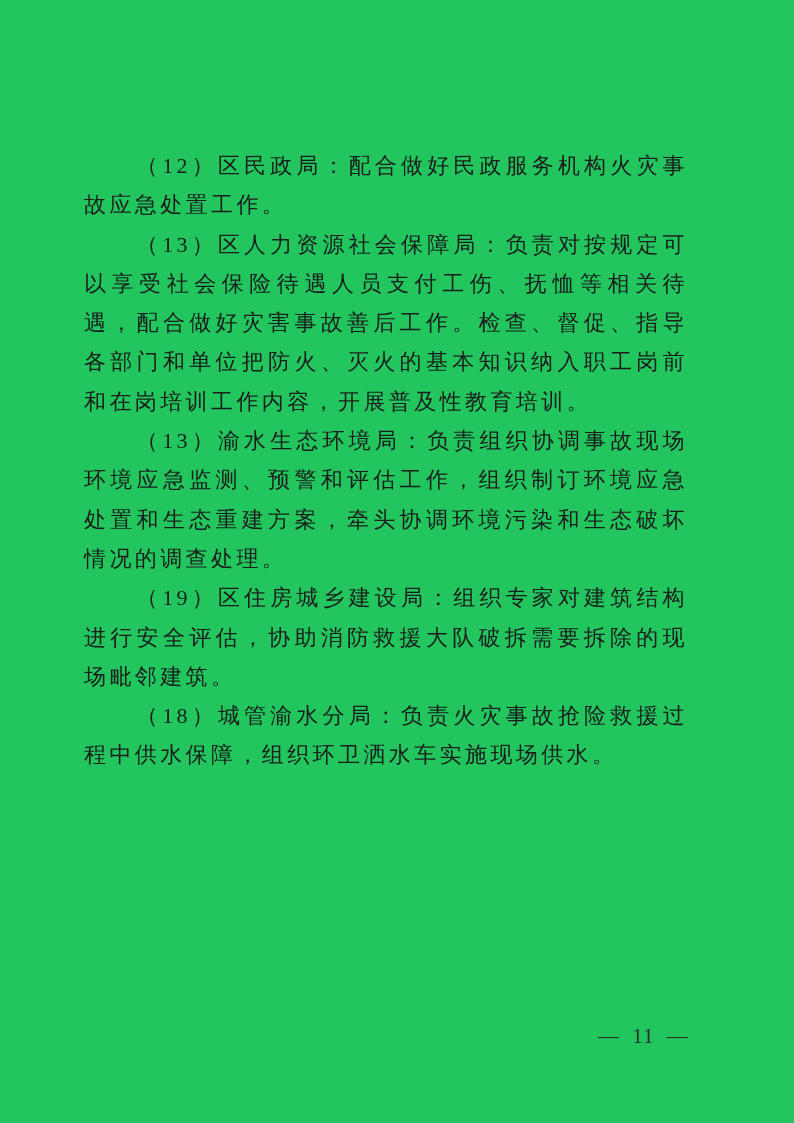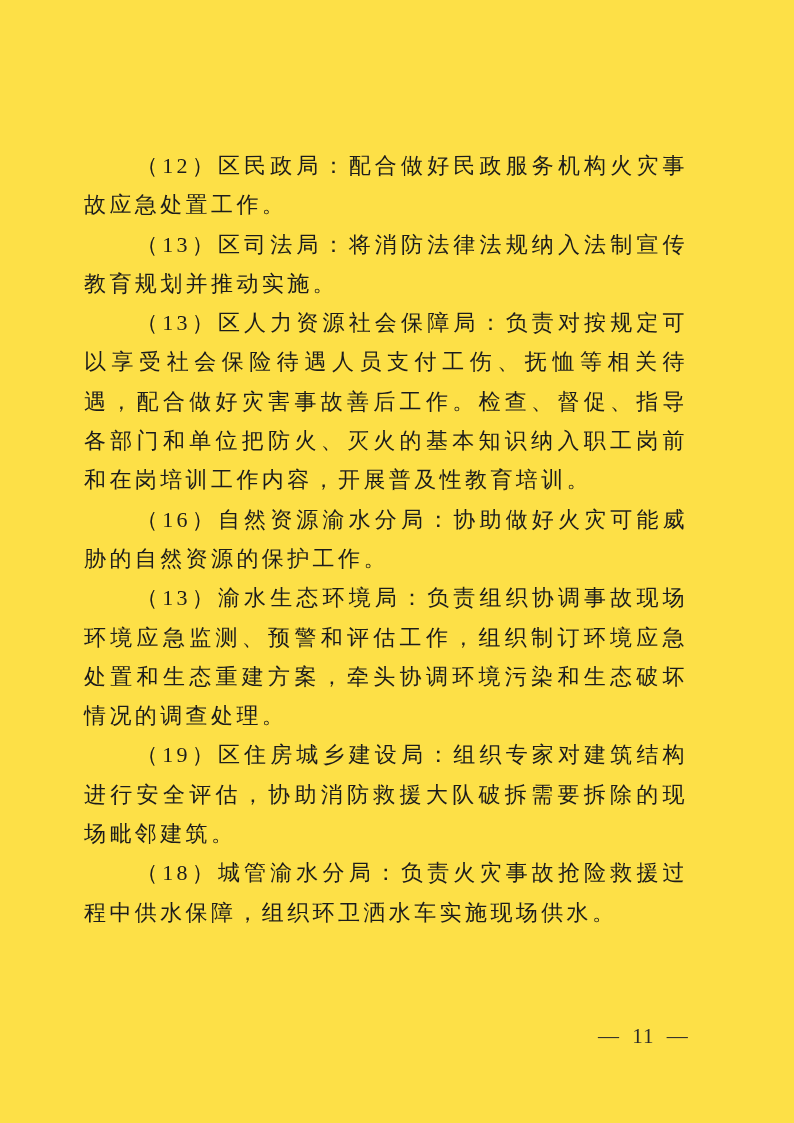--- a/index.html
+++ b/index.html
@@ -4,21 +4,21 @@
 <style>
   html, body {
     margin: 0;
     padding: 0;
     background: #ffffff;
   }
   .page {
     position: relative;
     width: 794px;
     height: 1123px;
-    background: #fde047;
+    background: #22c55e;
     overflow: hidden;
     font-family: "Liberation Serif", "DejaVu Serif", serif;
     color: #1c1c1c;
   }
   .content {
     position: absolute;
     left: 84px;
     top: 146px;
     width: 604px;
   }
@@ -49,23 +49,21 @@
     color: #2a2a2a;
     white-space: nowrap;
   }
 </style>
 </head>
 <body>
 
 <div class="page">
   <main class="content">
     <p>（12）区民政局：配合做好民政服务机构火灾事故应急处置工作。</p>
-    <p>（13）区司法局：将消防法律法规纳入法制宣传教育规划并推动实施。</p>
     <p>（13）区人力资源社会保障局：负责对按规定可以享受社会保险待遇人员支付工伤、抚恤等相关待遇，配合做好灾害事故善后工作。检查、督促、指导各部门和单位把防火、灭火的基本知识纳入职工岗前和在岗培训工作内容，开展普及性教育培训。</p>
-    <p>（16）自然资源渝水分局：协助做好火灾可能威胁的自然资源的保护工作。</p>
     <p>（13）渝水生态环境局：负责组织协调事故现场环境应急监测、预警和评估工作，组织制订环境应急处置和生态重建方案，牵头协调环境污染和生态破坏情况的调查处理。</p>
     <p>（19）区住房城乡建设局：组织专家对建筑结构进行安全评估，协助消防救援大队破拆需要拆除的现场毗邻建筑。</p>
     <p>（18）城管渝水分局：负责火灾事故抢险救援过程中供水保障，组织环卫洒水车实施现场供水。</p>
   </main>
   <footer class="page-footer">
     <span class="page-number">— 11 —</span>
   </footer>
 </div>
 
 </body></html>

